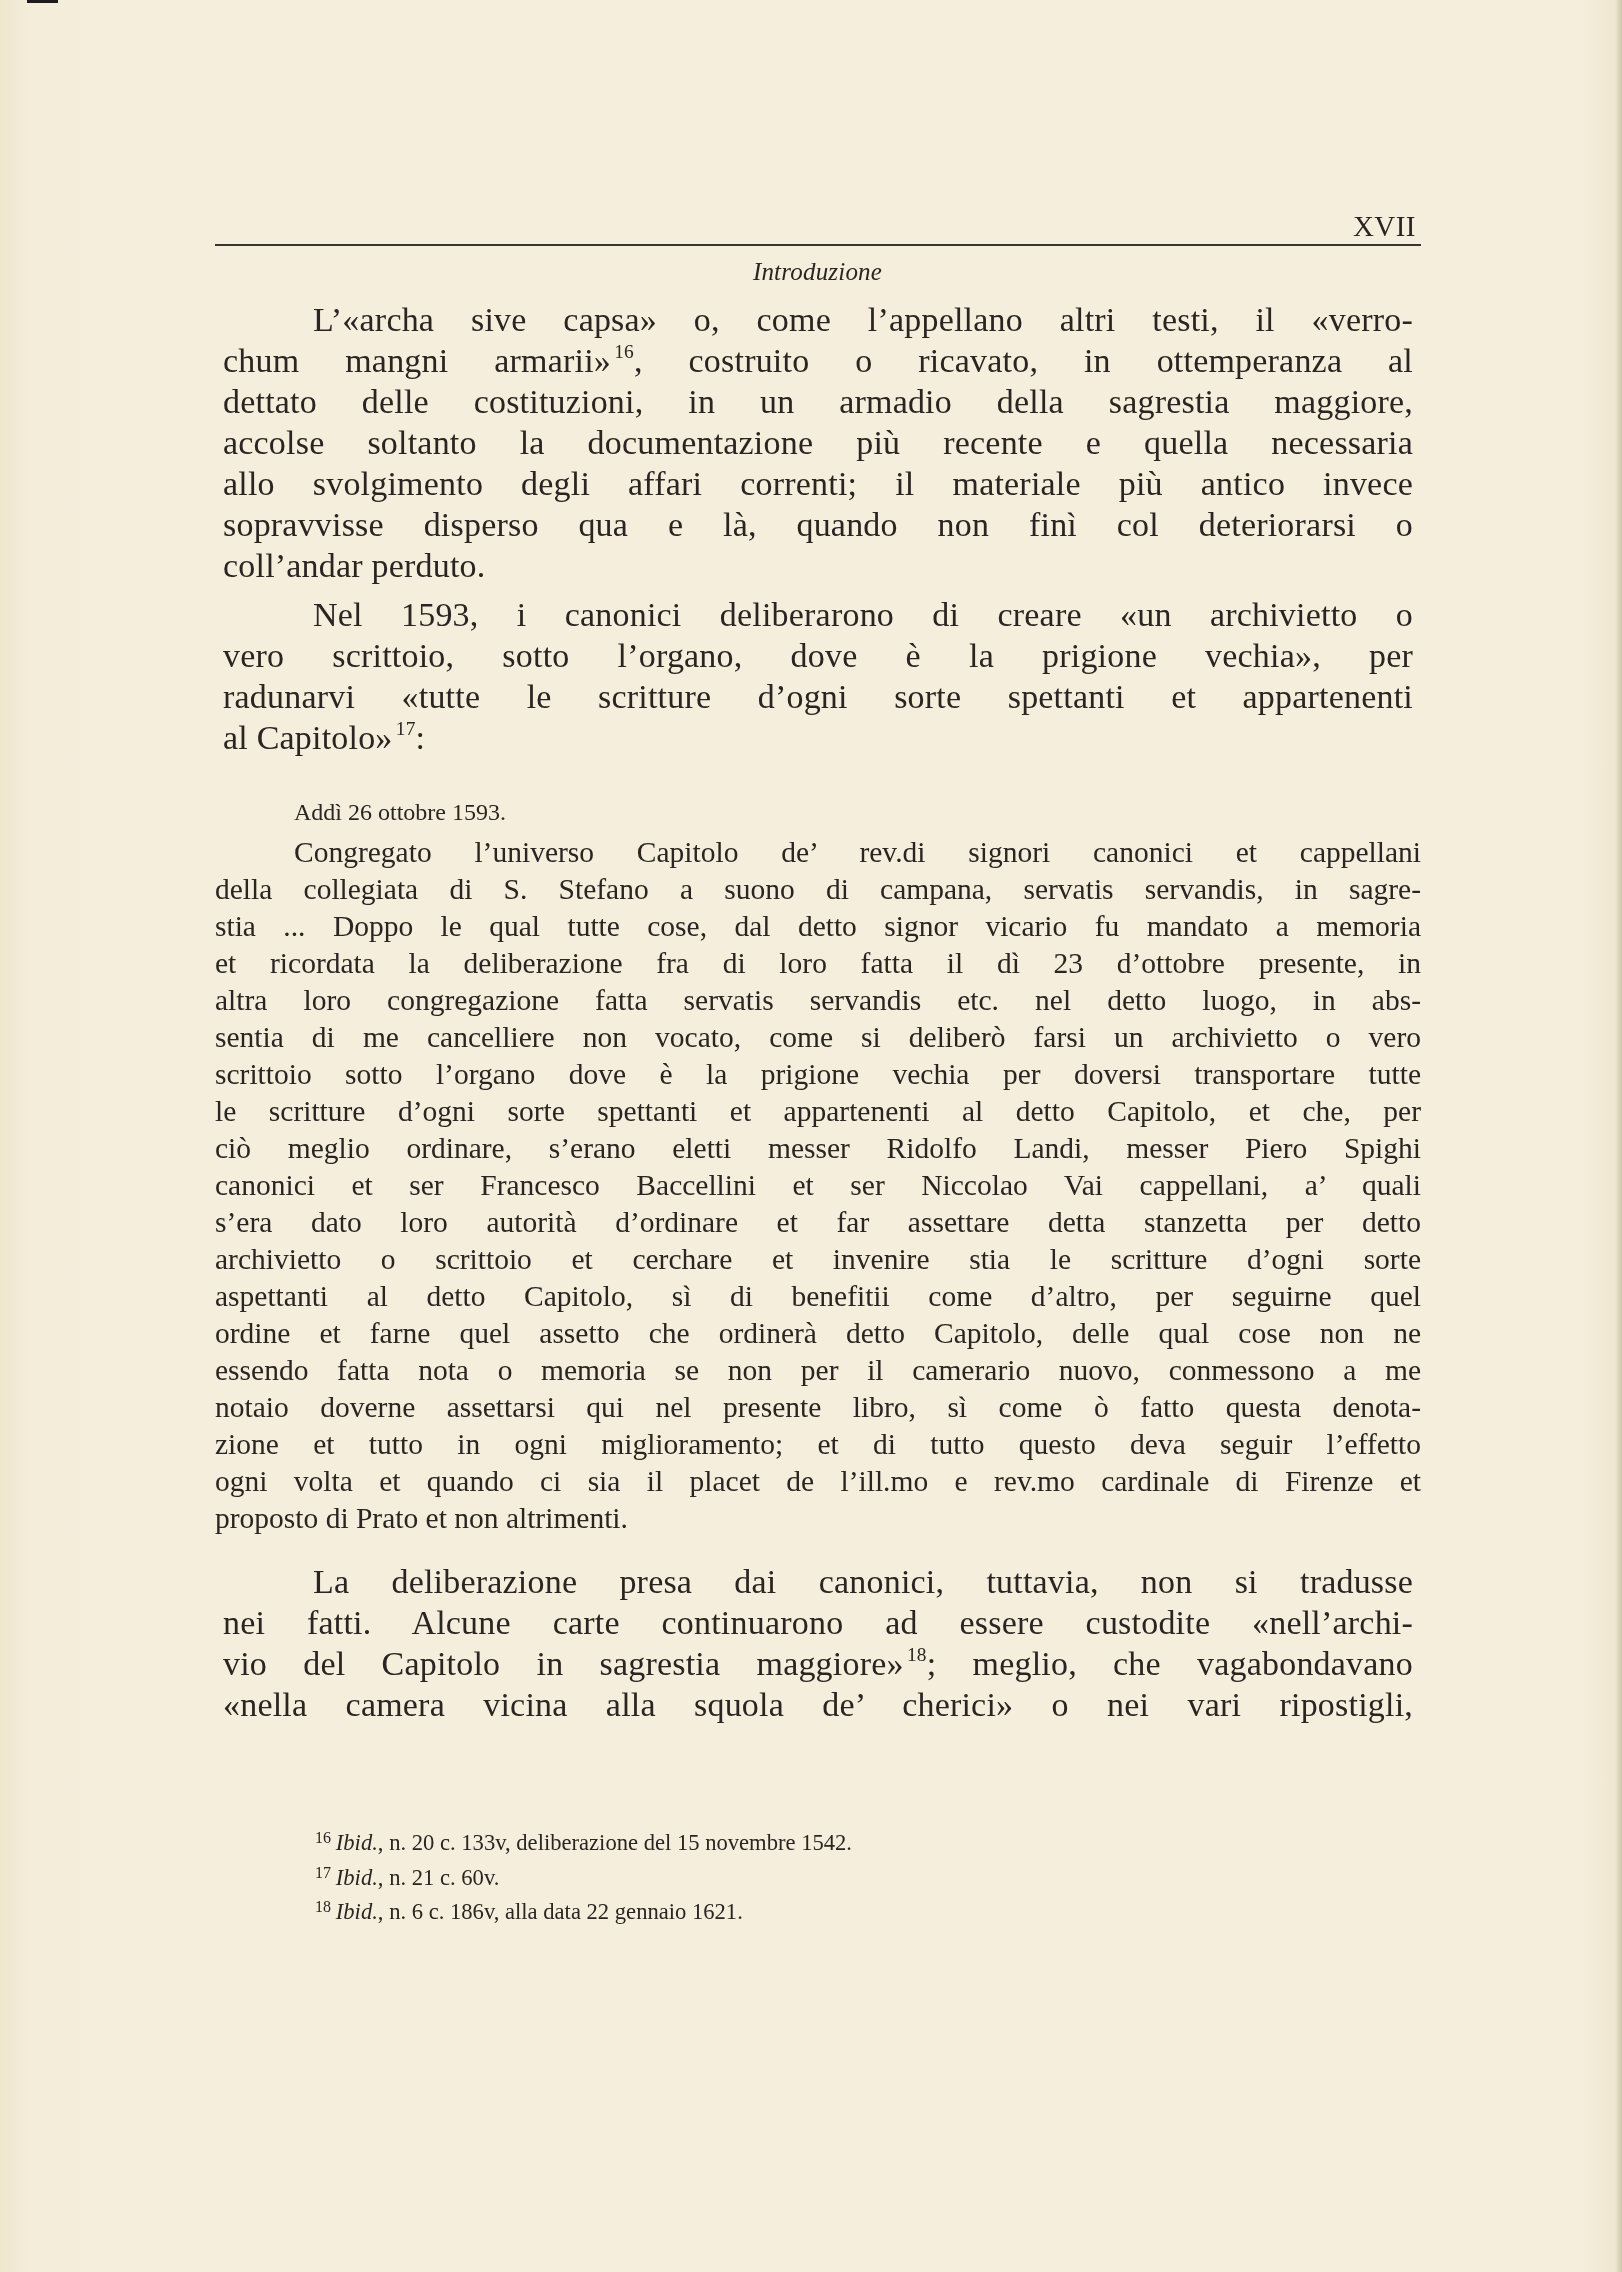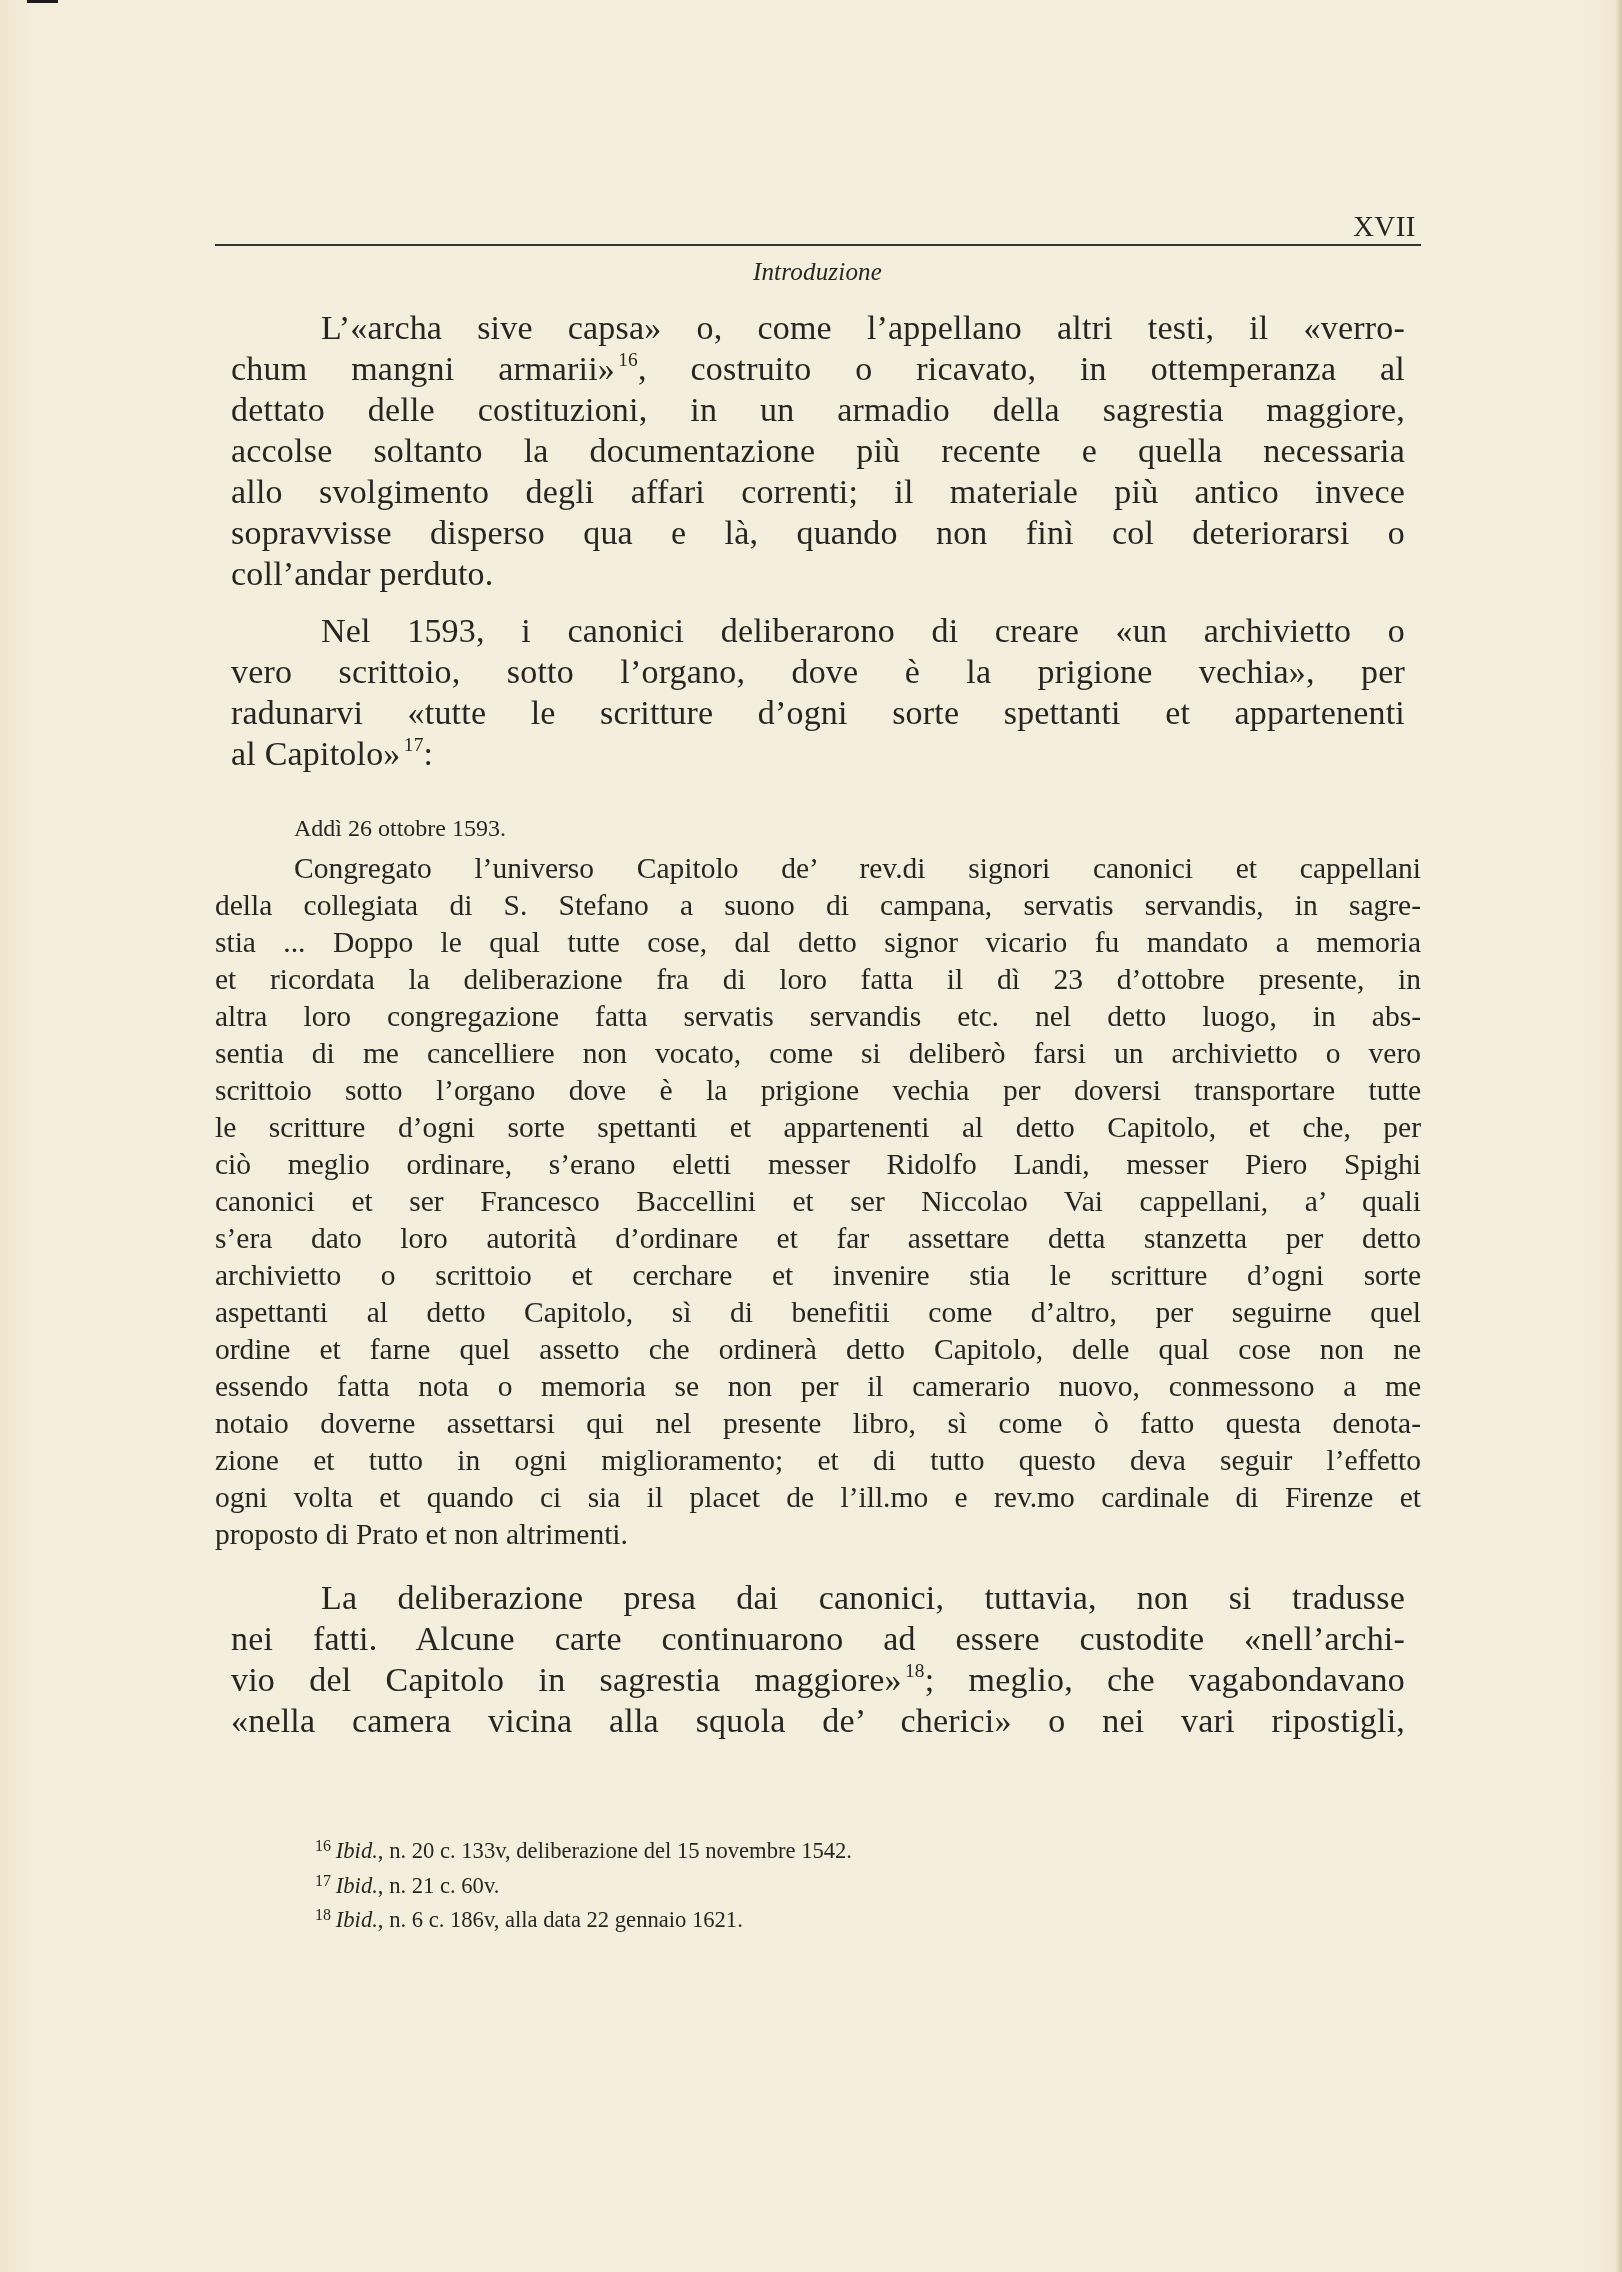--- a/index.html
+++ b/index.html
@@ -64,21 +64,21 @@
       position: absolute;
       left: 215px;
       top: 291px;
       width: 1206px;
     }
     .para {
       font-size: 34px;
       line-height: 41px;
       text-align: justify;
       text-align-last: left;
-      margin: 16px;
+      margin: 8px;
       text-indent: 90px;
       letter-spacing: 0.2px;
     }
     .para .line {
       display: block;
       text-align: justify;
       text-align-last: justify;
       text-indent: 0;
     }
     .para .line.first { padding-left: 90px; }
@@ -108,21 +108,20 @@
       margin-bottom: 3.2px;
     }
     .para2 { margin-top: 24px; }
     .footnotes {
       position: absolute;
       left: 215px;
       top: 1823px;
       width: 888px;
       font-size: 22.6px;
       line-height: 30px;
-      margin-top: 8px;
     }
     .footnote {
       display: block;
       padding-left: 100px;
     }
     .footnote .num {
       font-size: 16px;
       vertical-align: 6.5px;
       margin-right: 4.8px;
     }

